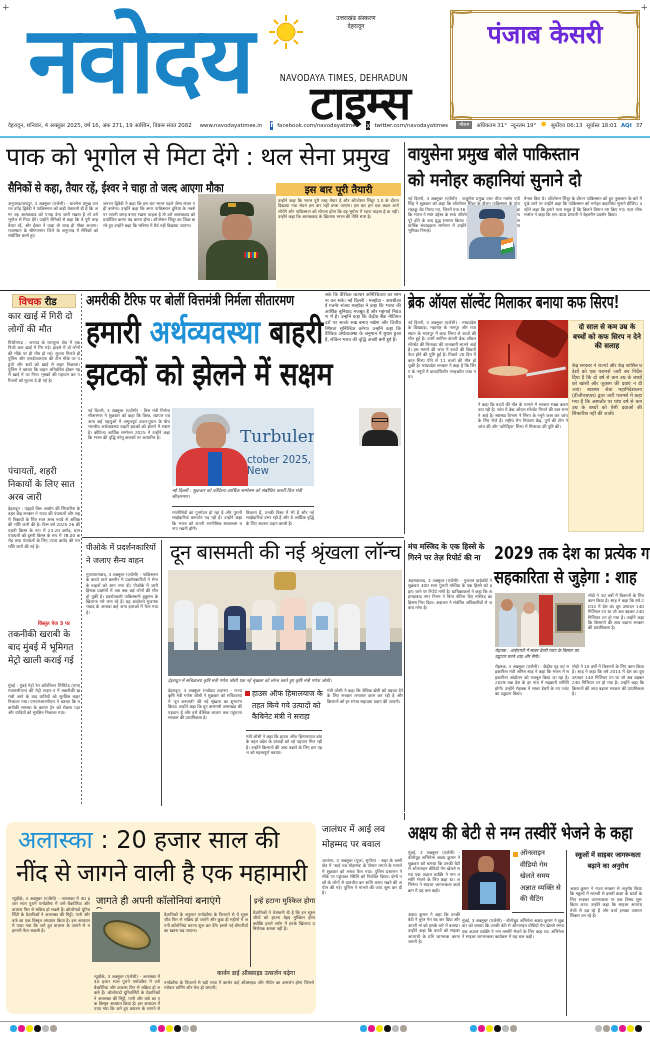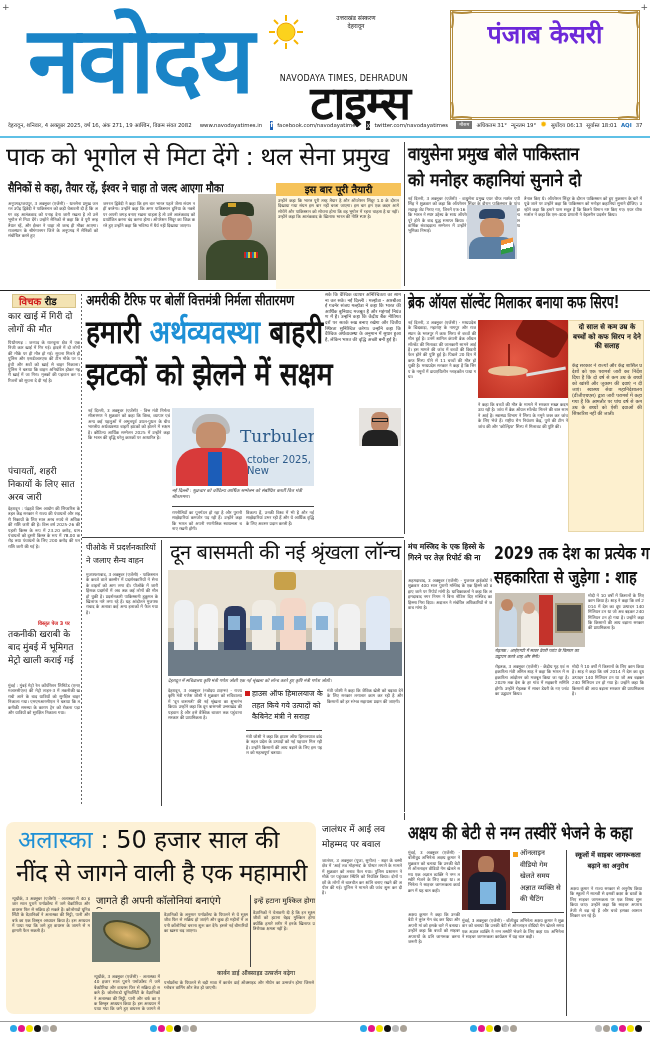--- a/index.html
+++ b/index.html
@@ -258,21 +258,21 @@
 <div class="fill caption" style="left:495px;top:648px;width:90px;height:13px;font-size:4.3px;line-height:5.6px;">रोहतक : आईएमटी में साबर डेयरी प्लांट के विस्तार का उद्घाटन करते शाह और सैनी।</div>
 <div class="fill txt" style="left:588px;top:593px;width:56px;height:68px;">मोदी ने 10 वर्षों में किसानों के लिए काम किया है। शाह ने कहा कि वर्ष 2014 में देश का दूध उत्पादन 140 मिलियन टन था जो अब बढ़कर 240 मिलियन टन हो गया है। उन्होंने कहा कि किसानों की आय बढ़ाना सरकार की प्राथमिकता है।</div>
 <div class="fill txt" style="left:495px;top:664px;width:74px;height:142px;">रोहतक, 3 अक्तूबर (एजेंसी) - केंद्रीय गृह एवं सहकारिता मंत्री अमित शाह ने कहा कि भारत में सहकारिता आंदोलन को मजबूत किया जा रहा है। 2029 तक देश के हर गांव में सहकारी समिति होगी। उन्होंने रोहतक में साबर डेयरी के नए प्लांट का उद्घाटन किया।</div>
 <div class="fill txt" style="left:572px;top:664px;width:72px;height:142px;">मोदी ने 10 वर्षों में किसानों के लिए काम किया है। शाह ने कहा कि वर्ष 2014 में देश का दूध उत्पादन 140 मिलियन टन था जो अब बढ़कर 240 मिलियन टन हो गया है। उन्होंने कहा कि किसानों की आय बढ़ाना सरकार की प्राथमिकता है।</div>
 
 <div class="hline" style="left:0;top:812px;width:650px;background:#fff;"></div>
 
 <div class="abs" style="left:6px;top:822px;width:310px;height:192px;background:#fdf1d6;border-radius:8px;"></div>
 <div class="abs h-big" style="left:18px;top:822px;font-size:24px;line-height:36px;">
   <span style="color:#1e90d6;">अलास्का</span>
-  <span>: 50 हजार साल की</span>
+  <span>: 20 हजार साल की</span>
 </div>
 <div class="abs h-big" style="left:16px;top:856px;font-size:24px;line-height:34px;letter-spacing:-0.5px;">नींद से जागने वाली है एक महामारी</div>
 
 <div class="fill txt" style="left:12px;top:896px;width:78px;height:116px;">न्यूयॉर्क, 3 अक्तूबर (एजेंसी) - अलास्का में 40 हजार साल पुराने पर्माफ्रॉस्ट में जमे बैक्टीरिया और वायरस फिर से सक्रिय हो सकते हैं। कोलोराडो यूनिवर्सिटी के वैज्ञानिकों ने अलास्का की मिट्टी, पानी और बर्फ का एक विस्तृत अध्ययन किया है। इस अध्ययन में पाया गया कि जमे हुए वायरस के जागने से महामारी फैल सकती है।</div>
 <div class="fill" style="left:96px;top:895px;width:150px;height:14px;font-size:10px;line-height:12px;">जागते ही अपनी कॉलोनियां बनाएंगे विषाणु</div>
 <div class="photo" style="left:92px;top:912px;width:68px;height:50px;background:#6f7a70;">
   <div class="abs" style="left:10px;top:10px;width:50px;height:26px;background:radial-gradient(#d9b269,#8a7a3a);border-radius:50%;transform:rotate(20deg);border:2px solid #4a4a2e;"></div>
 </div>
 <div class="fill txt" style="left:164px;top:912px;width:84px;height:52px;">वैज्ञानिकों के अनुसार पर्माफ्रॉस्ट के पिघलने से ये सूक्ष्मजीव फिर से सक्रिय हो जाएंगे और कुछ ही महीनों में अपनी कॉलोनियां बनाना शुरू कर देंगे। इससे नई बीमारियों का खतरा बढ़ जाएगा।</div>
 <div class="vline" style="left:250px;top:895px;height:72px;"></div>

